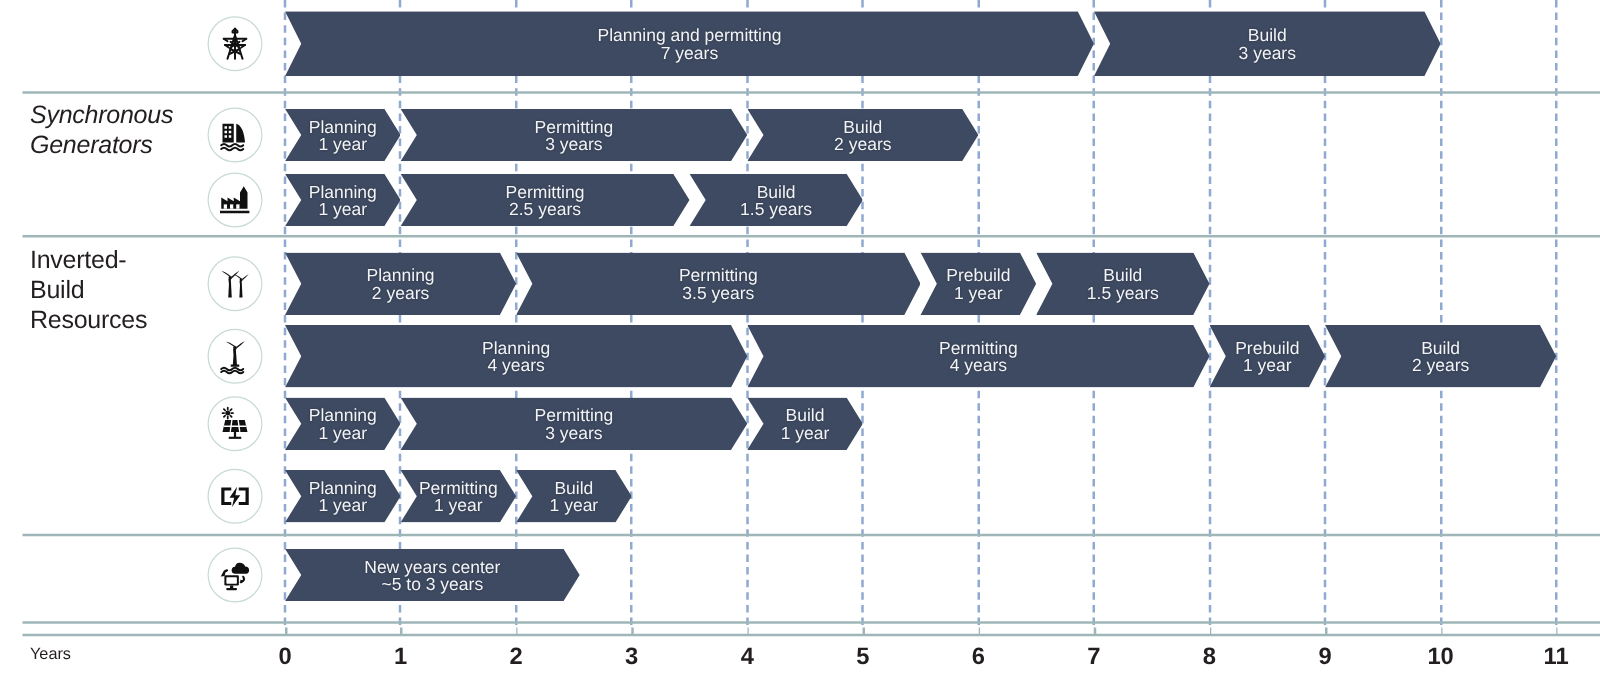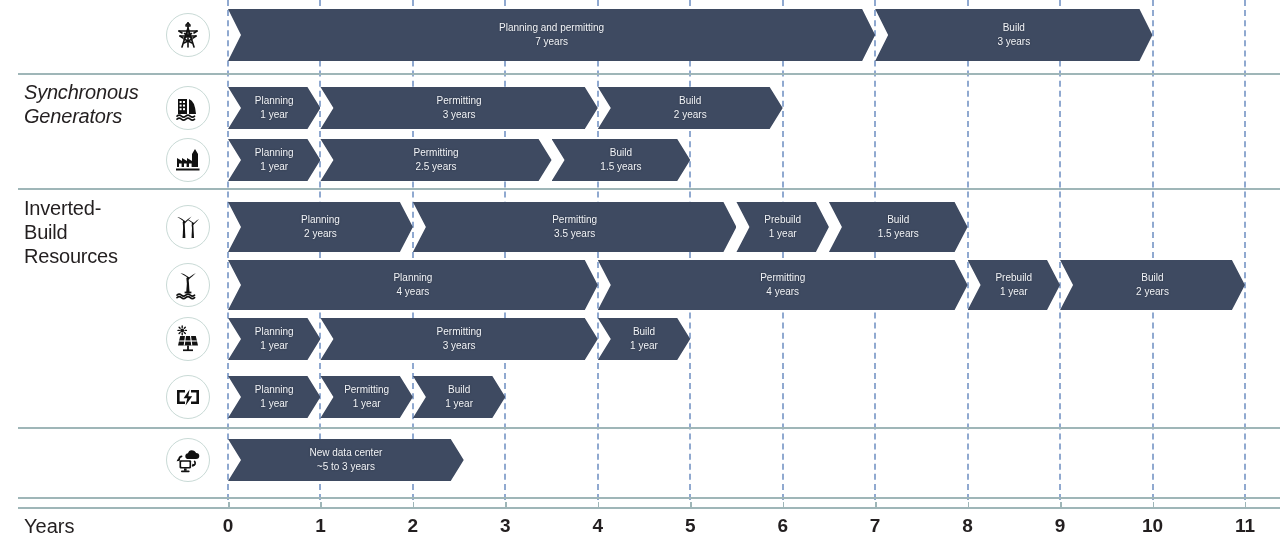--- a/index.html
+++ b/index.html
@@ -41,40 +41,40 @@
   
   .bar{
     position:absolute;
     background:#3e4a61;
     display:flex;align-items:center;justify-content:center;
     box-sizing:border-box;
     color:#ffffff;
     text-align:center;
   }
   .bar .lbl{
-    font-size:10px;line-height:14px;
+    font-size:14px;line-height:14px;
     font-weight:400;
     color:#f2f4f8;
     text-shadow:0 0 2px rgba(0,0,0,.35);
     pointer-events:none;
     padding:0 4px;
   }
   .bar .lbl b{font-weight:400;display:block;}
 
   
   .axis-line{position:absolute;left:18px;right:0;height:2px;background:#9fb6b8;}
   .axis-tick{position:absolute;width:1.5px;height:6px;background:#9fb6b8;}
   .axis-num{
     position:absolute;
     font-size:19px;font-weight:700;color:#231f20;
     text-align:center;width:40px;
   }
   .axis-title{
     position:absolute;left:24px;
-    font-size:20px;font-weight:400;color:#231f20;
+    font-size:13px;font-weight:400;color:#231f20;
   }
 </style>
 </head>
 <body>
 
 <div id="chart">
     <div class="grid" style="left: 227px; top: 0px; height: 500px; border-left-color: rgb(144, 169, 208);"></div>
     <div class="grid" style="left: 319.45px; top: 0px; height: 500px; border-left-color: rgb(144, 169, 208);"></div>
     <div class="grid" style="left: 411.9px; top: 0px; height: 500px; border-left-color: rgb(144, 169, 208);"></div>
     <div class="grid" style="left: 504.35px; top: 0px; height: 500px; border-left-color: rgb(144, 169, 208);"></div>
@@ -358,21 +358,21 @@
           <path d="M22.6 17.4 q1.8 3.2-2.0 4.4"></path>
         </g>
         <g fill="#111">
           <path d="M6.2 14.2 l1.8 2.6 l-3.4 0.4 z"></path>
           <path d="M21.2 22.6 l-1.2-2.8 l3.3 0.6 z"></path>
         </g>
       </svg>
     </div>
     <div class="bar" style="left: 228px; top: 439px; width: 235.748px; height: 42px; background: rgb(62, 74, 97); clip-path: polygon(0% 0%, 94.4856% 0%, 100% 50%, 94.4856% 100%, 0% 100%, 5.51437% 50%);">
       <div class="lbl">
-        <b>New data center</b>
+        <b>New years center</b>
         <b>~5 to 3 years</b>
       </div>
     </div>
     <div class="axis-line" style="top: 507px; background: rgb(159, 182, 184);"></div>
     <div class="axis-tick" style="left: 228px; top: 502px; background: rgb(159, 182, 184);"></div>
     <div class="axis-num" style="left: 208px; top: 515px;">0</div>
     <div class="axis-tick" style="left: 320.45px; top: 502px; background: rgb(159, 182, 184);"></div>
     <div class="axis-num" style="left: 300.45px; top: 515px;">1</div>
     <div class="axis-tick" style="left: 412.9px; top: 502px; background: rgb(159, 182, 184);"></div>
     <div class="axis-num" style="left: 392.9px; top: 515px;">2</div>

